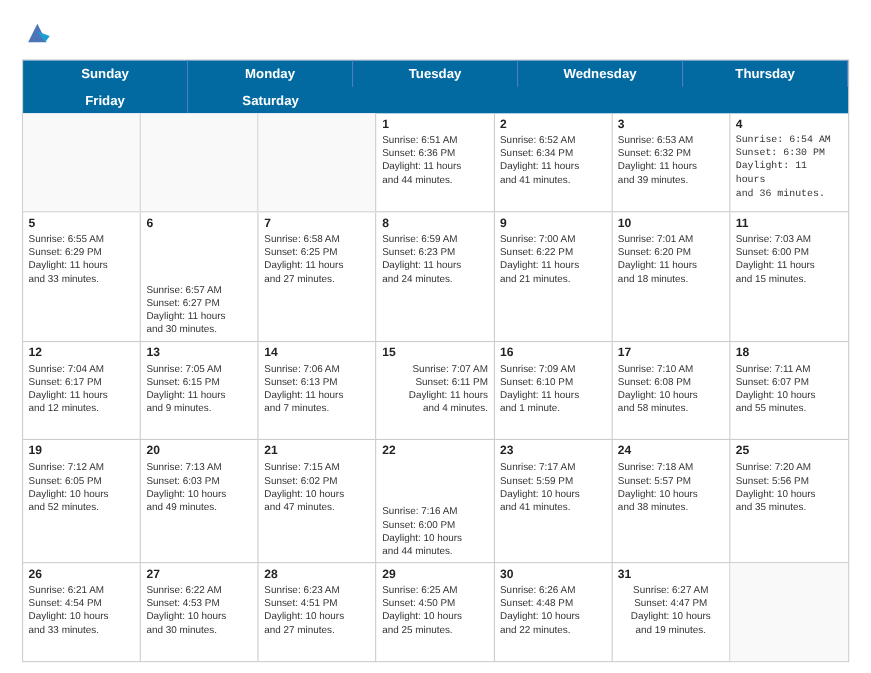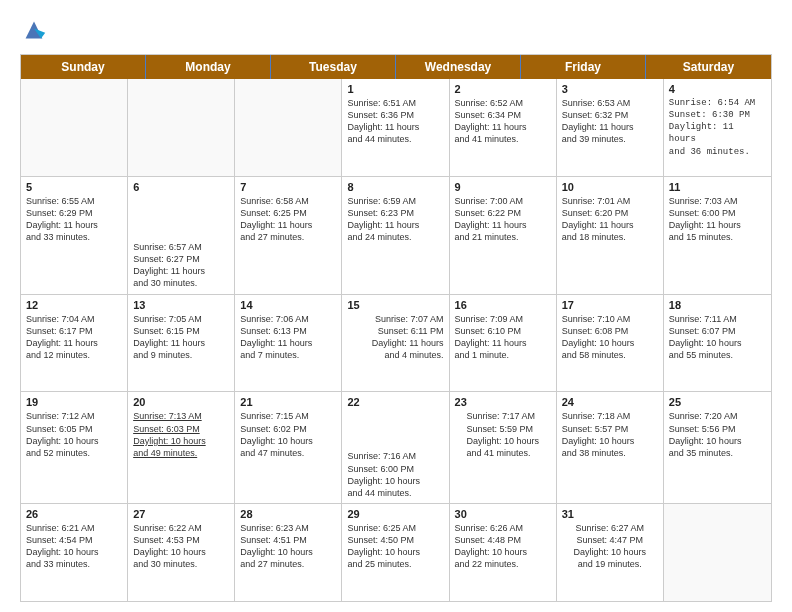--- a/index.html
+++ b/index.html
@@ -54,22 +54,22 @@
       color: #555;
     }
     .calendar {
       flex: 1;
       display: flex;
       flex-direction: column;
       border: 1px solid #ccc;
     }
     .cal-header {
       display: grid;
-      grid-template-columns: repeat(6, 1fr);
-      background: #a16207;
+      grid-template-columns: repeat(5, 1fr);
+      background: #0369a1;
     }
     .cal-header-cell {
       color: #fff;
       text-align: center;
       font-size: 12px;
       font-weight: bold;
       padding: 5px 2px;
       border-right: 1px solid #4a7cc7;
     }
     .cal-header-cell:last-child { border-right: none; }
@@ -128,20 +128,21 @@
       <div class="subtitle"></div>
     </div>
   </div>
 
   <div class="calendar">
     <div class="cal-header">
     <div class="cal-header-cell">Sunday</div>
         <div class="cal-header-cell">Monday</div>
         <div class="cal-header-cell">Tuesday</div>
         <div class="cal-header-cell">Wednesday</div>
+        <div class="cal-header-cell">Thursday</div>
         <div class="cal-header-cell">Friday</div>
         <div class="cal-header-cell">Saturday</div>
       </div>
     <div class="cal-body">
     <div class="cal-row">
           <div class="cal-cell empty"></div>
           <div class="cal-cell empty"></div>
           <div class="cal-cell empty"></div>
           <div class="cal-cell">
             <div class="day-num">1</div>
@@ -277,42 +278,42 @@
         <div class="cal-row">
           <div class="cal-cell">
             <div class="day-num">19</div>
             <div class="cell-info" style="white-space: pre-line;">Sunrise: 7:12 AM
 Sunset: 6:05 PM
 Daylight: 10 hours
 and 52 minutes.</div>
           </div>
           <div class="cal-cell">
             <div class="day-num">20</div>
-            <div class="cell-info" style="white-space: pre-line; text-decoration: underline;">Sunrise: 7:13 AM
+            <div class="cell-info" style="white-space: pre-line;">Sunrise: 7:13 AM
 Sunset: 6:03 PM
 Daylight: 10 hours
 and 49 minutes.</div>
           </div>
           <div class="cal-cell">
             <div class="day-num">21</div>
             <div class="cell-info" style="white-space: pre-line;">Sunrise: 7:15 AM
 Sunset: 6:02 PM
 Daylight: 10 hours
 and 47 minutes.</div>
           </div>
           <div class="cal-cell">
             <div class="day-num">22</div>
             <div class="cell-info" style="white-space: pre-line; margin-top: 42px;">Sunrise: 7:16 AM
 Sunset: 6:00 PM
 Daylight: 10 hours
 and 44 minutes.</div>
           </div>
           <div class="cal-cell">
             <div class="day-num">23</div>
-            <div class="cell-info" style="white-space: pre-line; margin-left: 12px;">Sunrise: 7:17 AM
+            <div class="cell-info" style="white-space: pre-line;">Sunrise: 7:17 AM
 Sunset: 5:59 PM
 Daylight: 10 hours
 and 41 minutes.</div>
           </div>
           <div class="cal-cell">
             <div class="day-num">24</div>
             <div class="cell-info" style="white-space: pre-line;">Sunrise: 7:18 AM
 Sunset: 5:57 PM
 Daylight: 10 hours
 and 38 minutes.</div>

